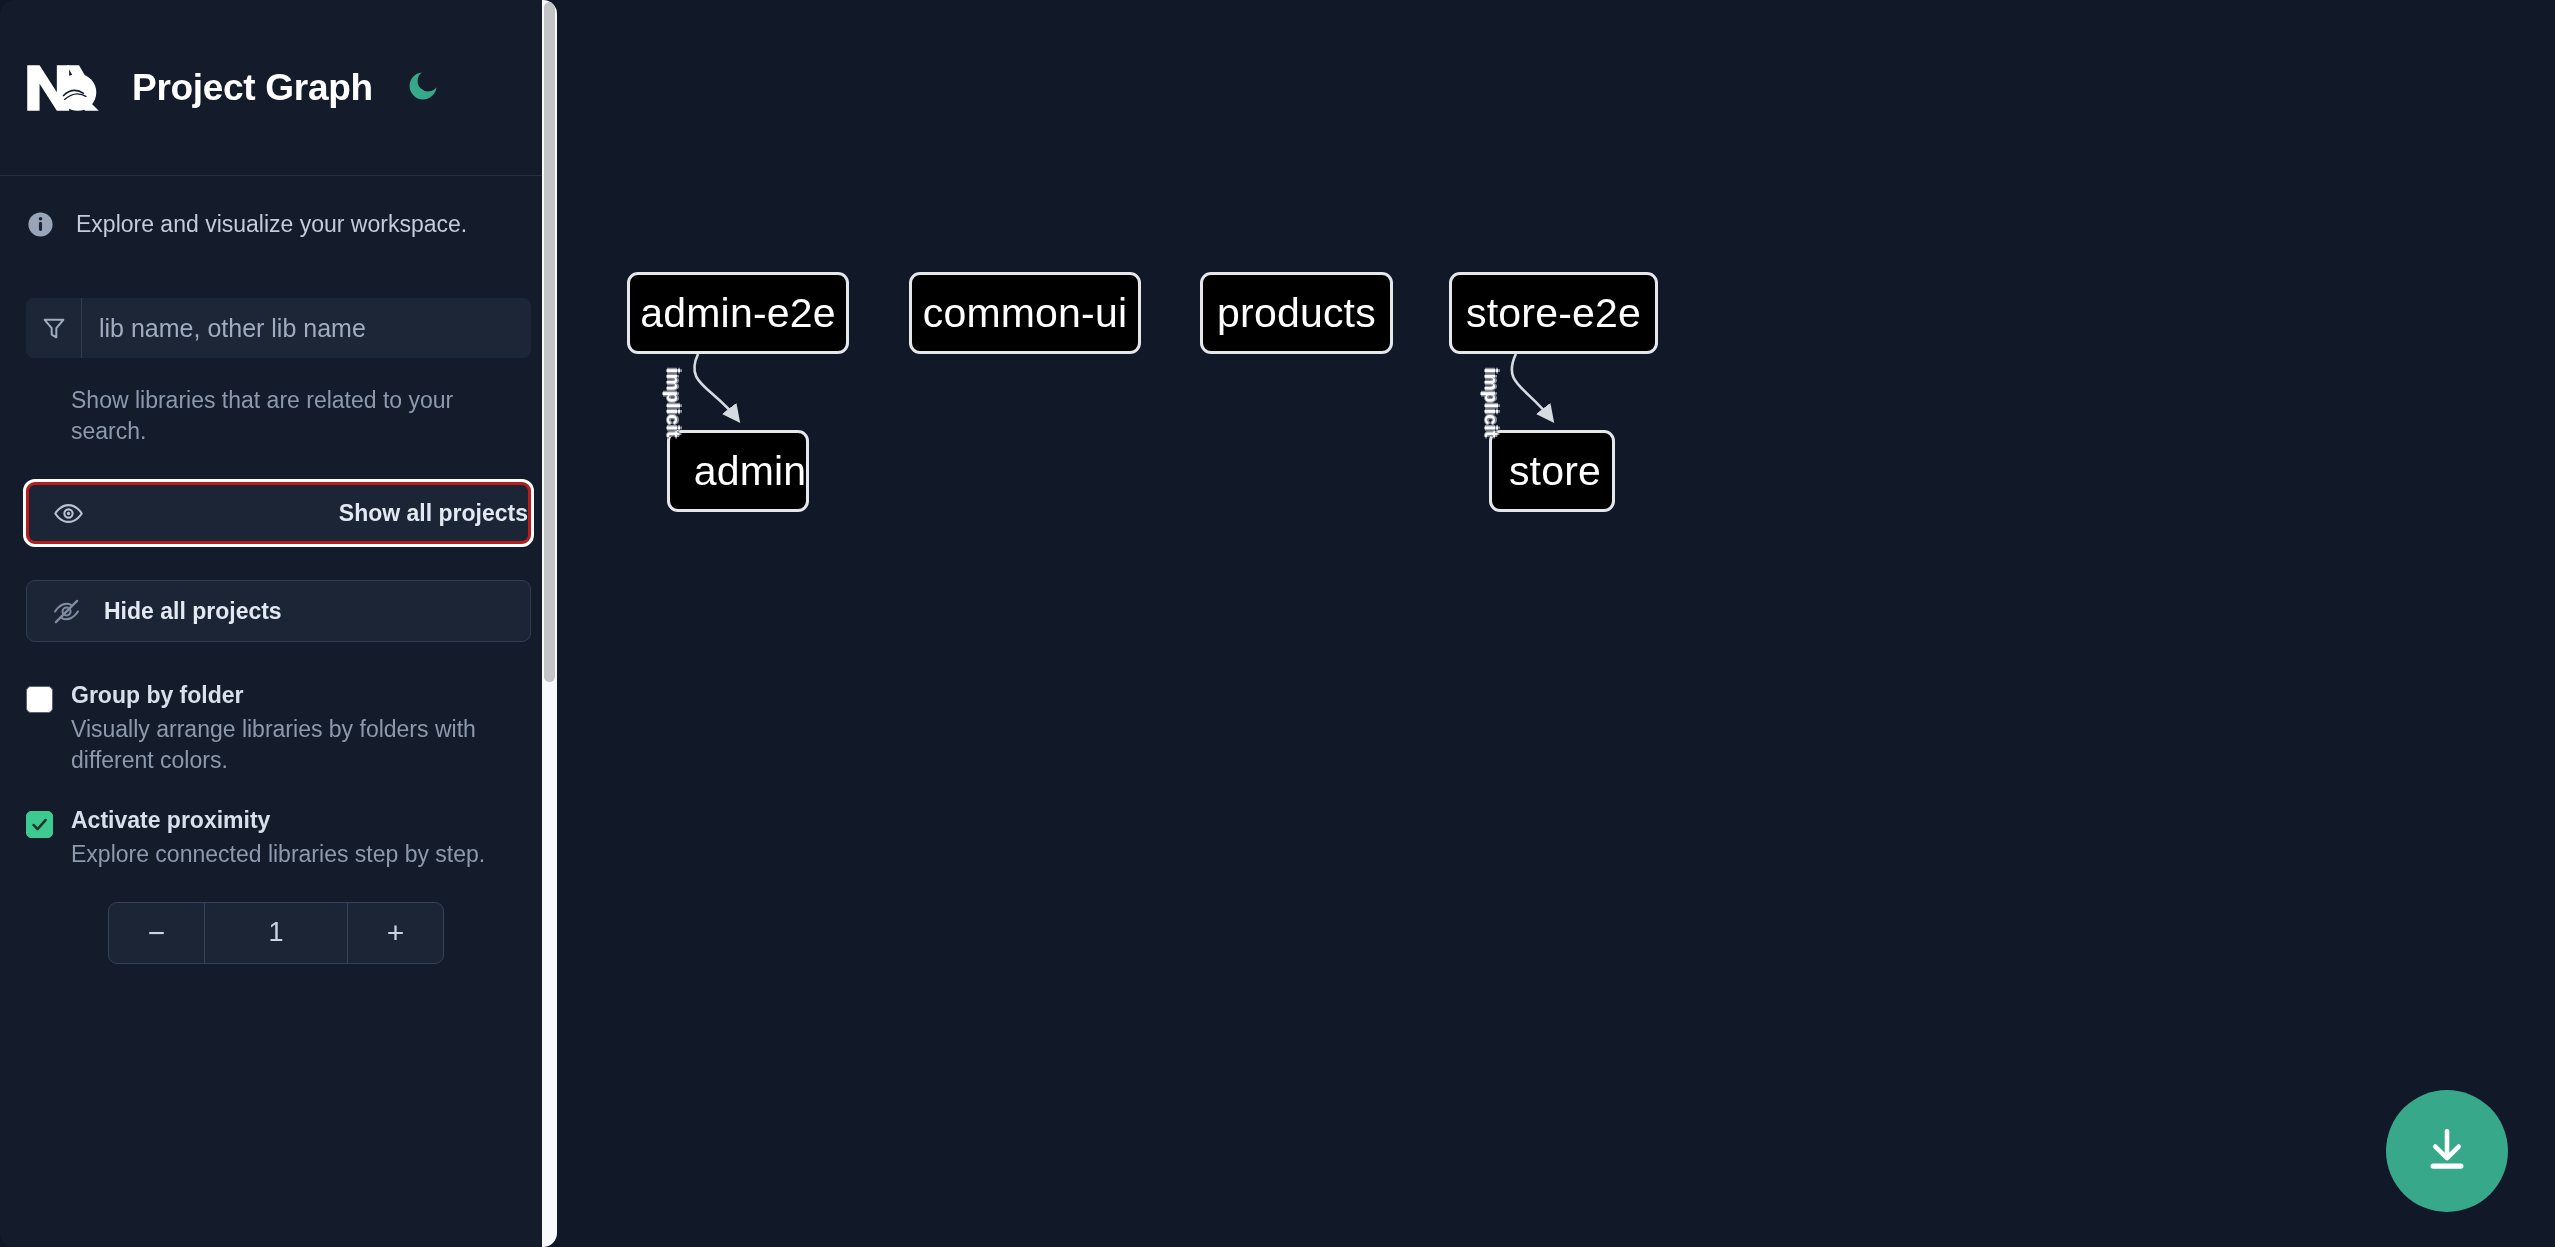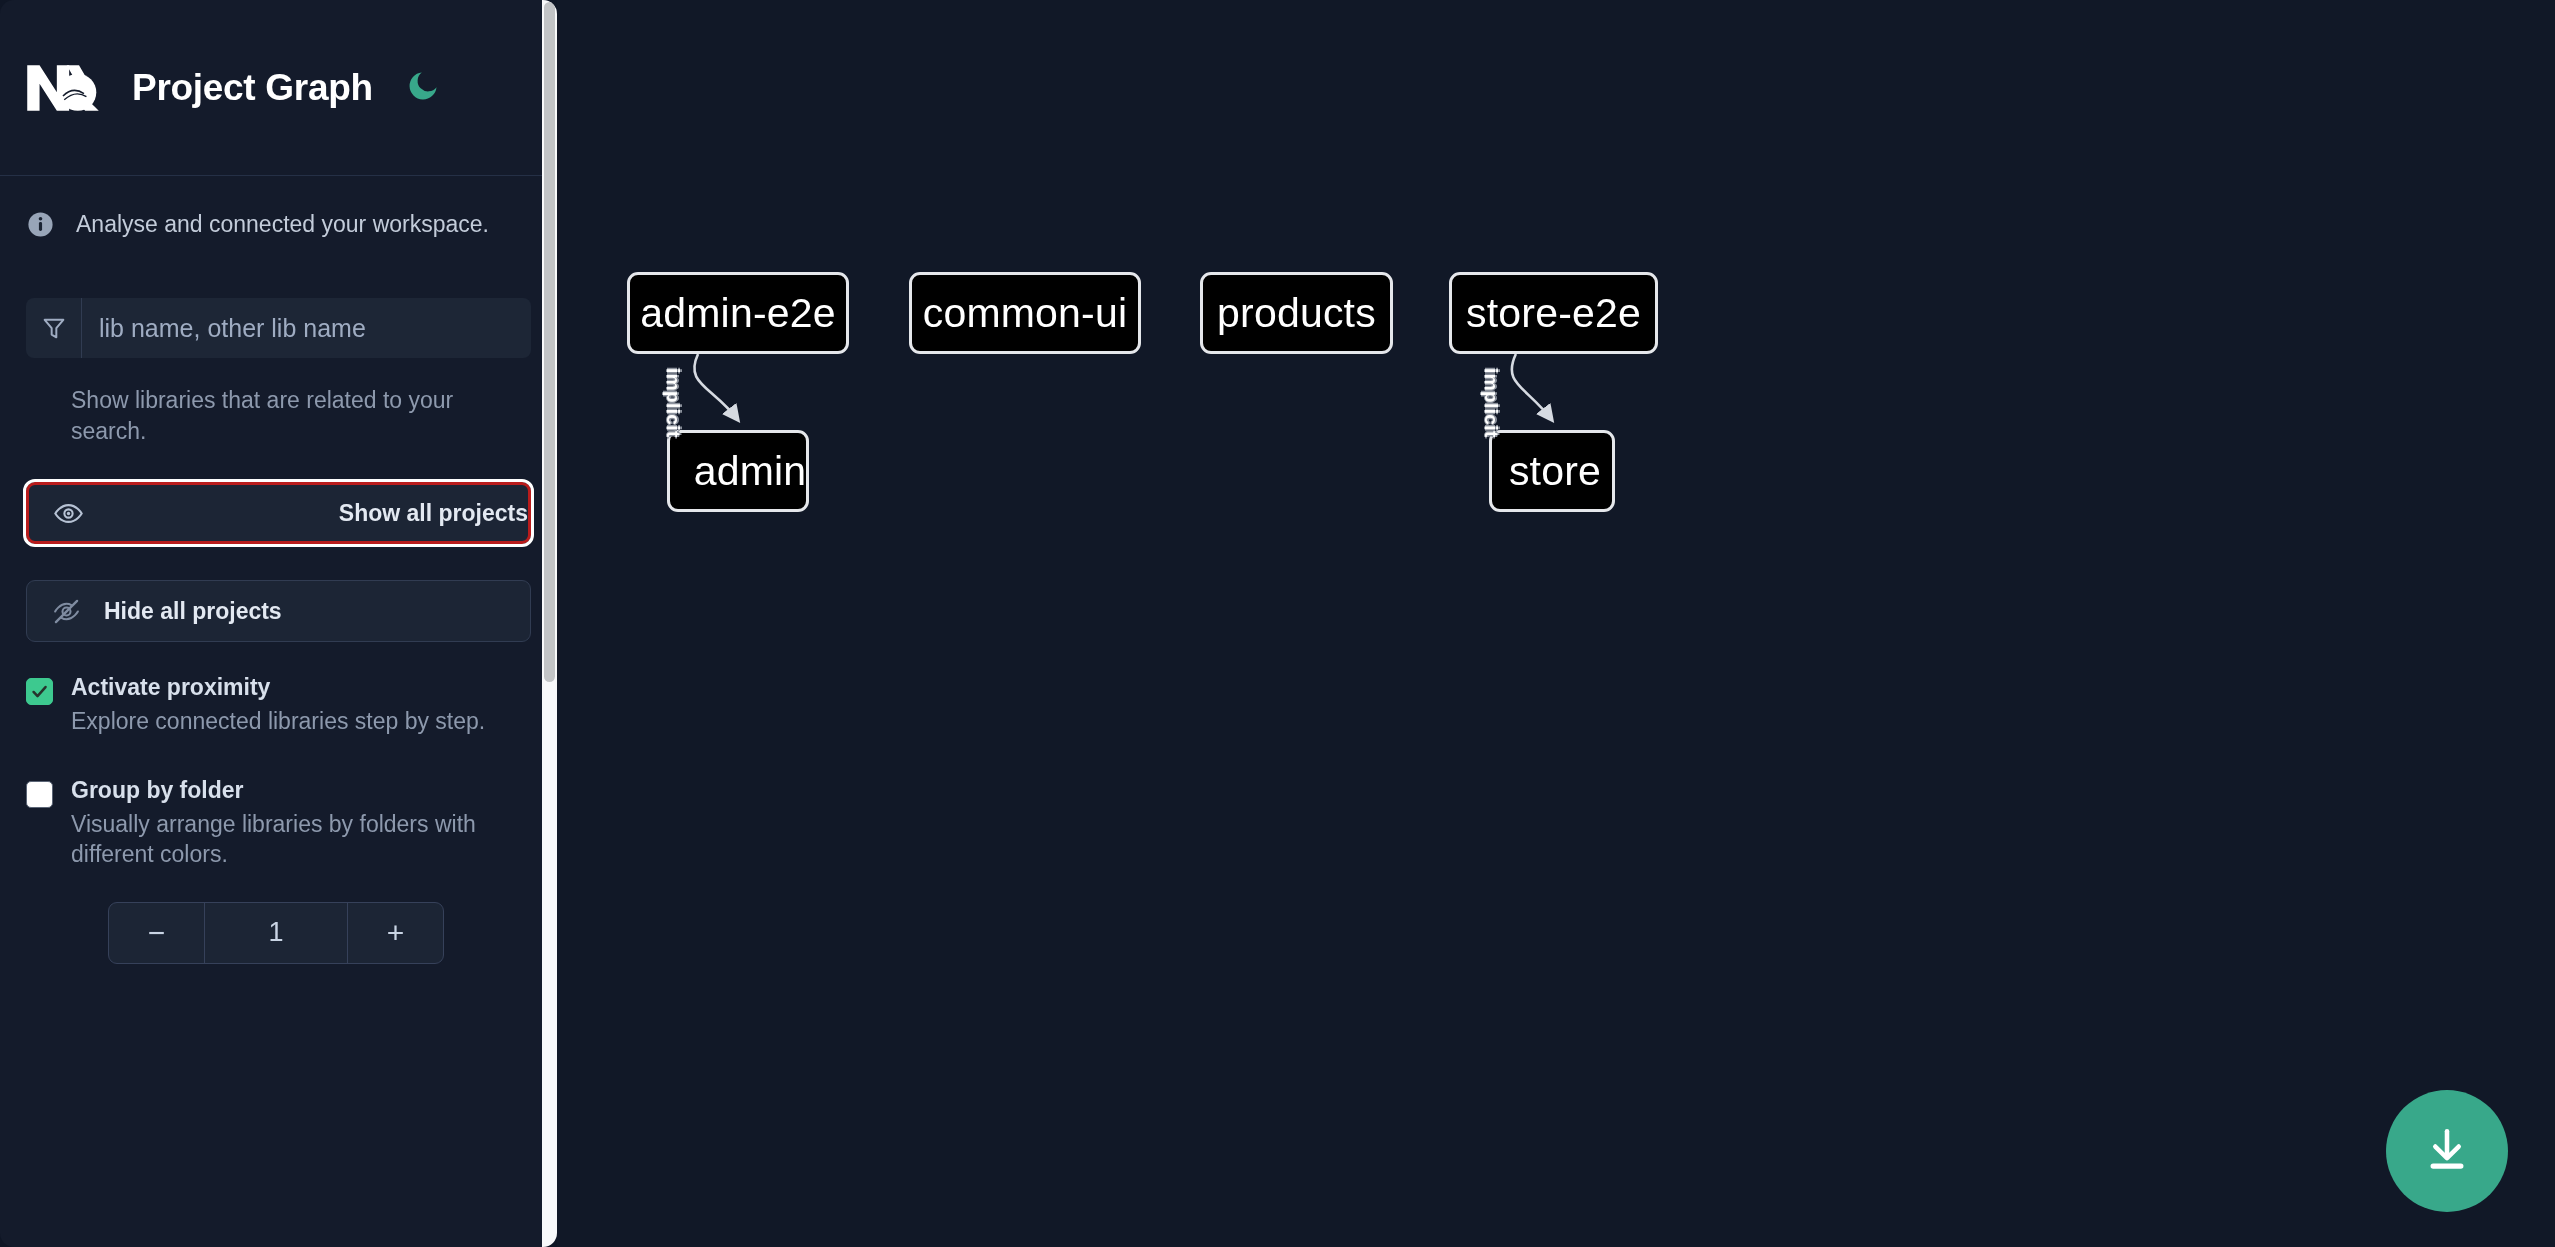--- a/index.html
+++ b/index.html
@@ -330,21 +330,21 @@
     </div>
 
     <div class="sb-subtitle">
       <span class="info-icon">
         <svg width="29" height="29" viewBox="0 0 24 24" aria-hidden="true">
           <circle cx="12" cy="12" r="10" fill="#98a5b8"></circle>
           <circle cx="12" cy="7.2" r="1.5" fill="#1b2433"></circle>
           <rect x="10.7" y="10" width="2.6" height="7.4" rx="1.2" fill="#1b2433"></rect>
         </svg>
       </span>
-      <span class="sb-subtitle-text">Analyse and connected your workspace.</span>
+      <span class="sb-subtitle-text">Explore and visualize your workspace.</span>
     </div>
 
     <div class="filter-wrap">
       <span class="filter-icon-box">
         <svg width="28" height="28" viewBox="0 0 24 24" aria-hidden="true">
           <path d="M4 5h16l-6 7.2V20l-4-2.4v-5.4z" fill="none" stroke="#9facc2" stroke-width="1.7" stroke-linejoin="round"></path>
         </svg>
       </span>
       <input class="filter-input" type="text" placeholder="lib name, other lib name" style="">
     </div>
@@ -369,38 +369,38 @@
           <svg width="31" height="31" viewBox="0 0 24 24" aria-hidden="true">
             <path d="M3.2 12S6.6 6 12 6c1.4 0 2.7.4 3.8 1M20.8 12S17.4 18 12 18c-1.5 0-2.8-.45-3.9-1.1" fill="none" stroke="#7f8ca1" stroke-width="1.6" stroke-linecap="round"></path>
             <circle cx="12" cy="12" r="3.1" fill="none" stroke="#7f8ca1" stroke-width="1.6"></circle>
             <line x1="3.8" y1="20.2" x2="20.2" y2="3.8" stroke="#7f8ca1" stroke-width="1.8" stroke-linecap="round"></line>
           </svg>
         </span>
         <span>Hide all projects</span>
       </button>
     </div>
 
+    <div class="opt" style="margin-top:40px;">
+      <div class="opt-head">
+        <span class="cb plain"></span>
+        <span class="opt-label">Group by folder</span>
+      </div>
+      <div class="opt-desc">Visually arrange libraries by folders with different colors.</div>
+    </div>
+
     <div class="opt" style="margin-top:32px;">
       <div class="opt-head">
         <span class="cb checked">
           <svg class="cb-check" viewBox="0 0 24 24" aria-hidden="true">
             <path d="M4.5 12.6l5 5.2L19.6 6.4" fill="none" stroke="#26332c" stroke-width="3.2" stroke-linecap="round" stroke-linejoin="round"></path>
           </svg>
         </span>
         <span class="opt-label">Activate proximity</span>
       </div>
       <div class="opt-desc">Explore connected libraries step by step.</div>
-    </div>
-
-    <div class="opt" style="margin-top:40px;">
-      <div class="opt-head">
-        <span class="cb plain"></span>
-        <span class="opt-label">Group by folder</span>
-      </div>
-      <div class="opt-desc">Visually arrange libraries by folders with different colors.</div>
     </div>
 
     <div class="stepper-wrap">
       <div class="stepper">
         <button class="step-btn minus">−</button>
         <div class="step-val">1</div>
         <button class="step-btn plus">+</button>
       </div>
     </div>
 

